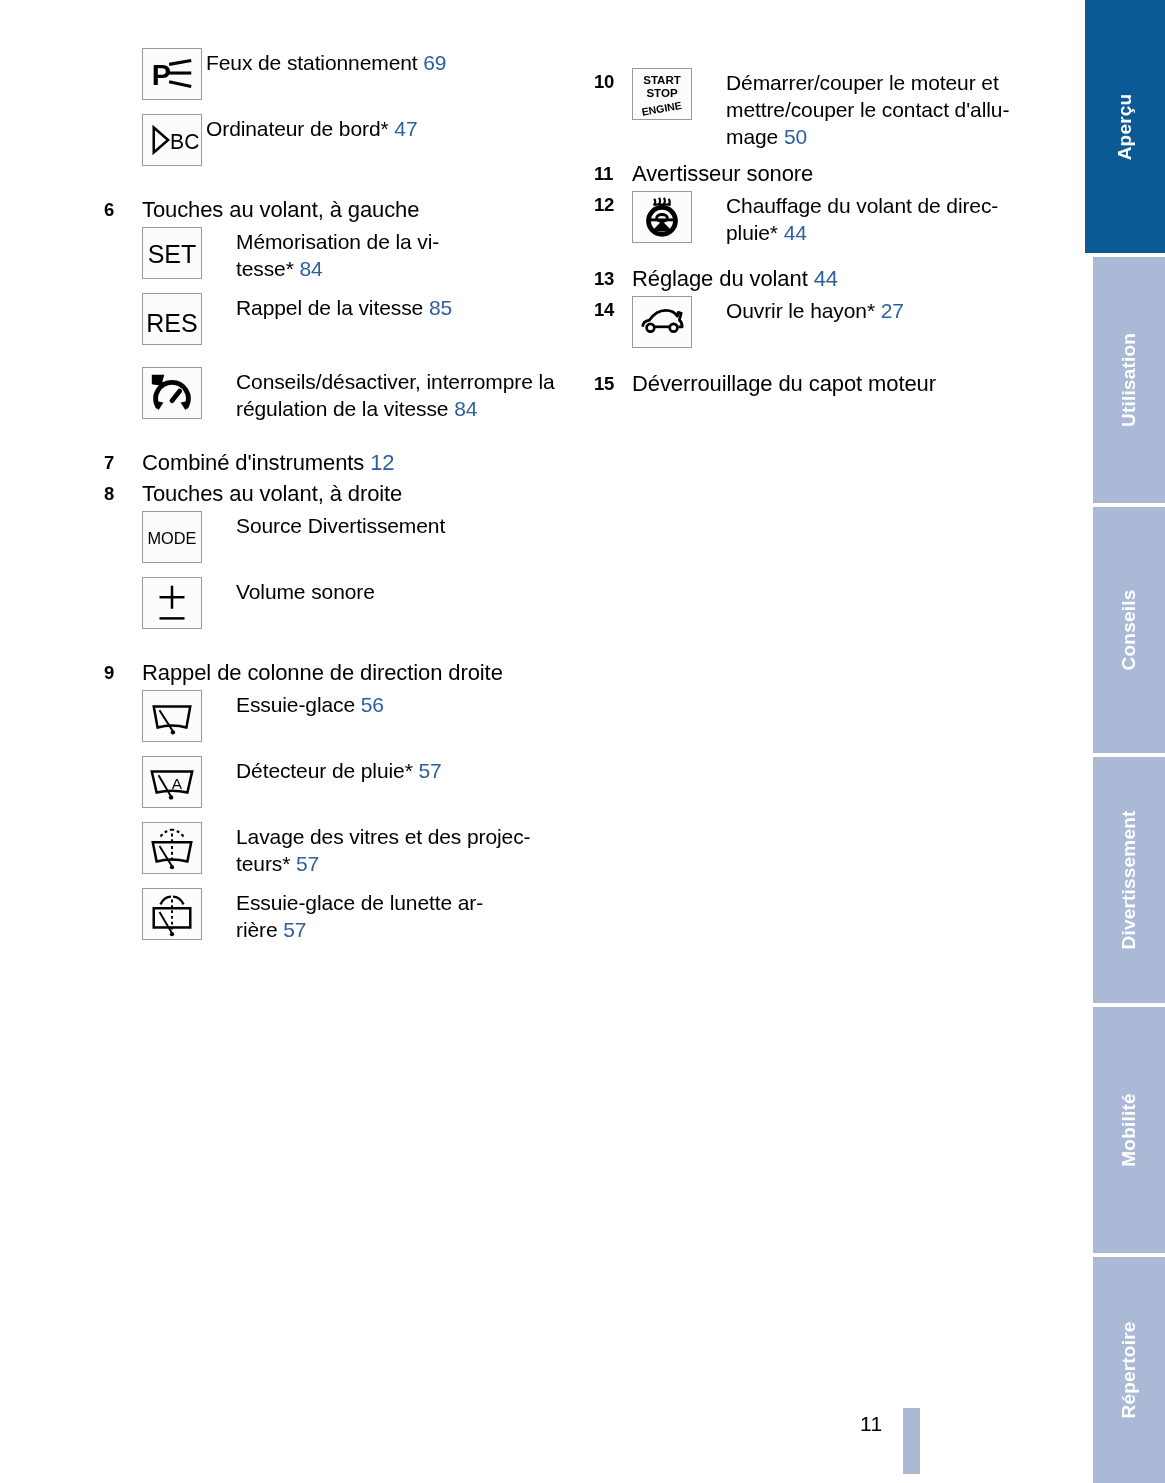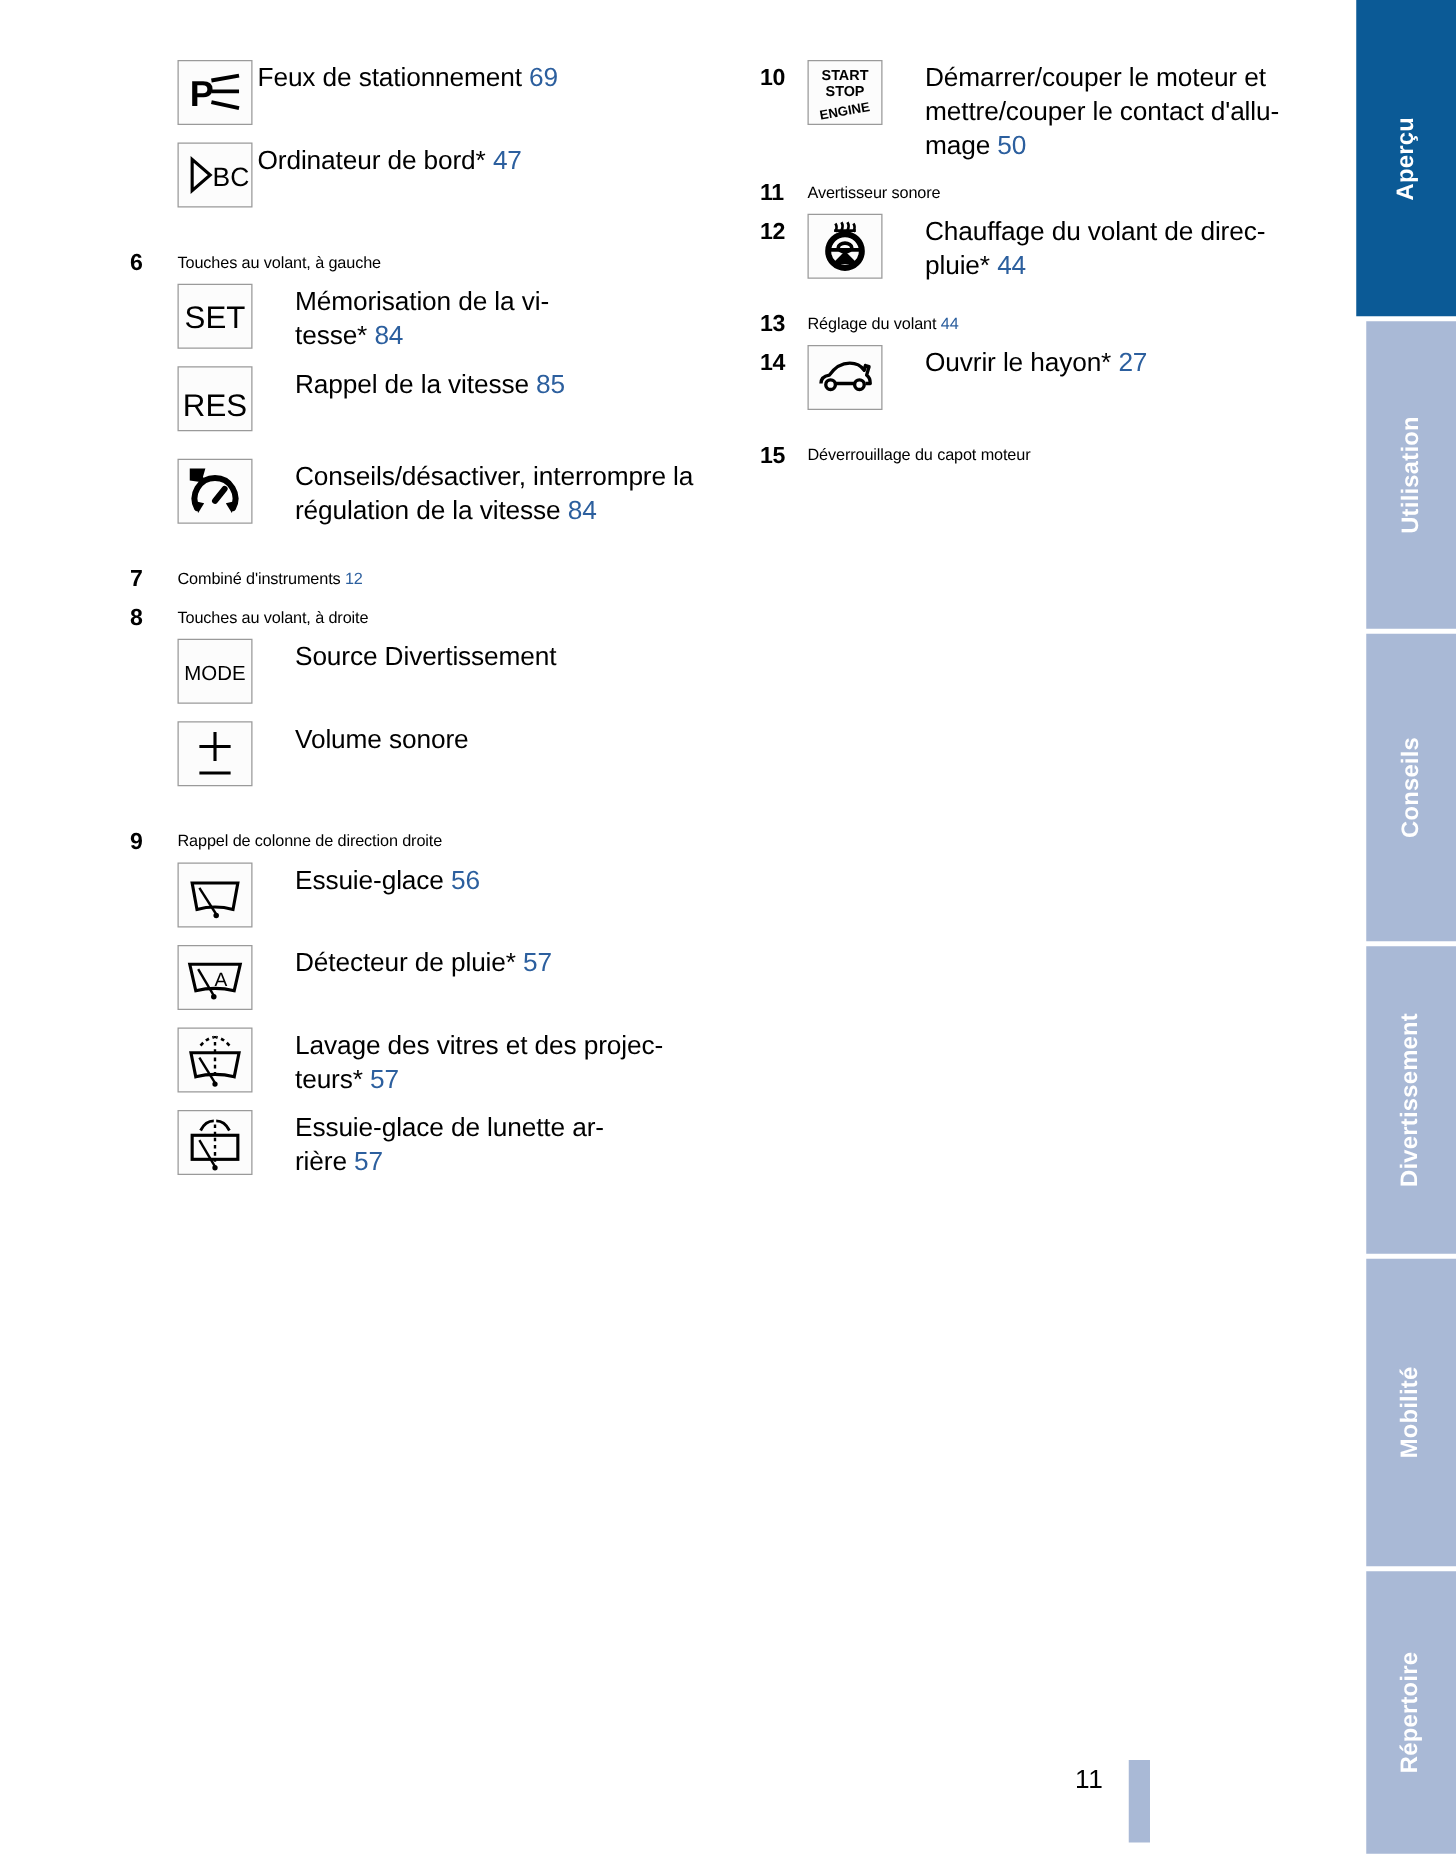--- a/index.html
+++ b/index.html
@@ -22,39 +22,39 @@
     left: 0; top: 0;
     width: 1085px;
     height: 1483px;
   }
 
   .column {
     position: absolute;
     top: 48px;
   }
   #col-left  { left: 104px;  width: 470px; }
-  #col-right { left: 608px;  width: 470px; }
+  #col-right { left: 594px;  width: 470px; margin-top: 20px; }
 
   
   .num-row {
     display: flex;
     align-items: flex-start;
     margin-bottom: 4px;
   }
   .num {
     font-weight: bold;
     font-size: 18.5px;
     line-height: 27px;
     width: 38px;
     flex: 0 0 38px;
     text-align: left;
     letter-spacing: -0.2px;
   }
   .num-text {
-    font-size: 13px;
+    font-size: 22px;
     line-height: 27px;
     letter-spacing: -0.1px;
   }
 
   
   .icon-row {
     display: flex;
     align-items: flex-start;
   }
   .icon-row.indent-1 { margin-left: 38px; }   

